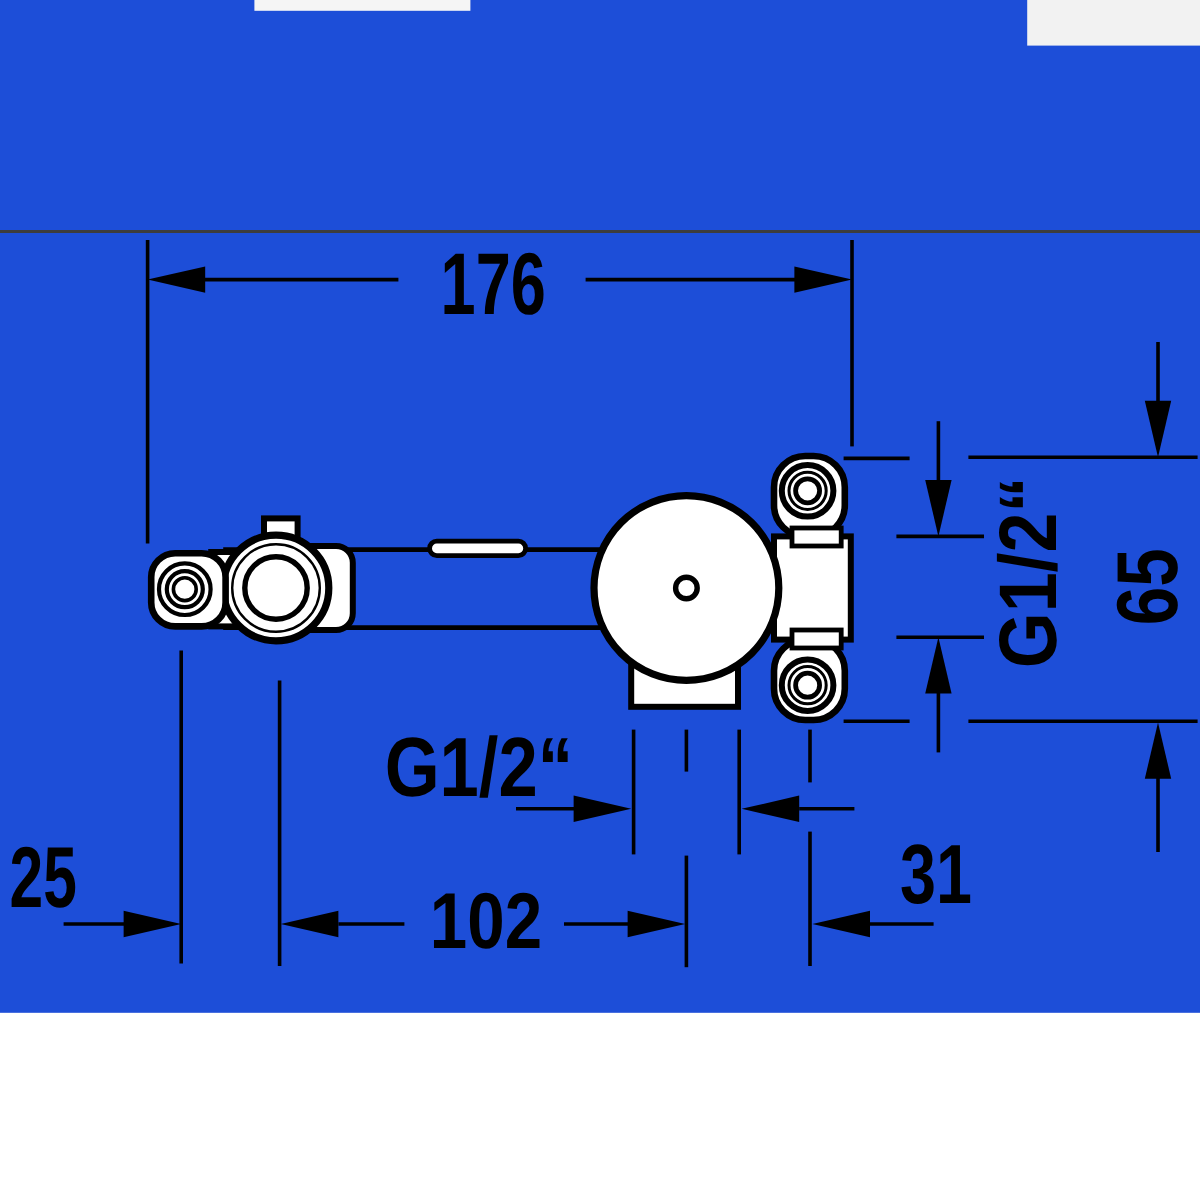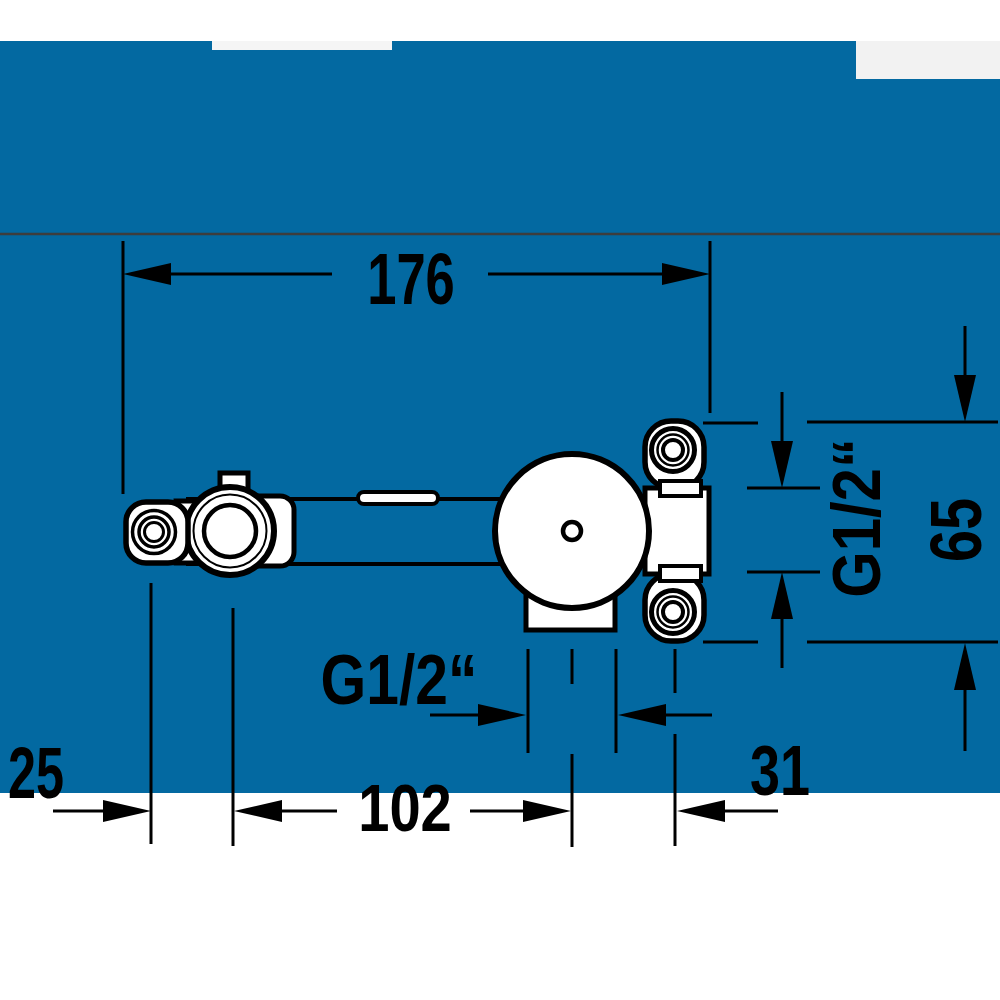--- a/index.html
+++ b/index.html
@@ -6,23 +6,22 @@
     margin: 0;
     padding: 0;
     background: #ffffff;
     width: 1000px;
     height: 1000px;
     overflow: hidden;
   }
   .canvas-wrap {
     position: relative;
     width: 1000px;
-    height: 752px;
-    background: #0369a1;
-    margin-top: 41px;
+    height: 844px;
+    background: #1d4ed8;
   }
   svg { display: block; }
   .dim-text {
     font-family: "Liberation Sans", sans-serif;
     font-weight: bold;
     fill: #000000;
   }
   .part-stroke { stroke: #000000; fill: none; }
   .part-fill   { stroke: #000000; fill: #ffffff; }
   .dim-stroke  { stroke: #000000; fill: none; }

